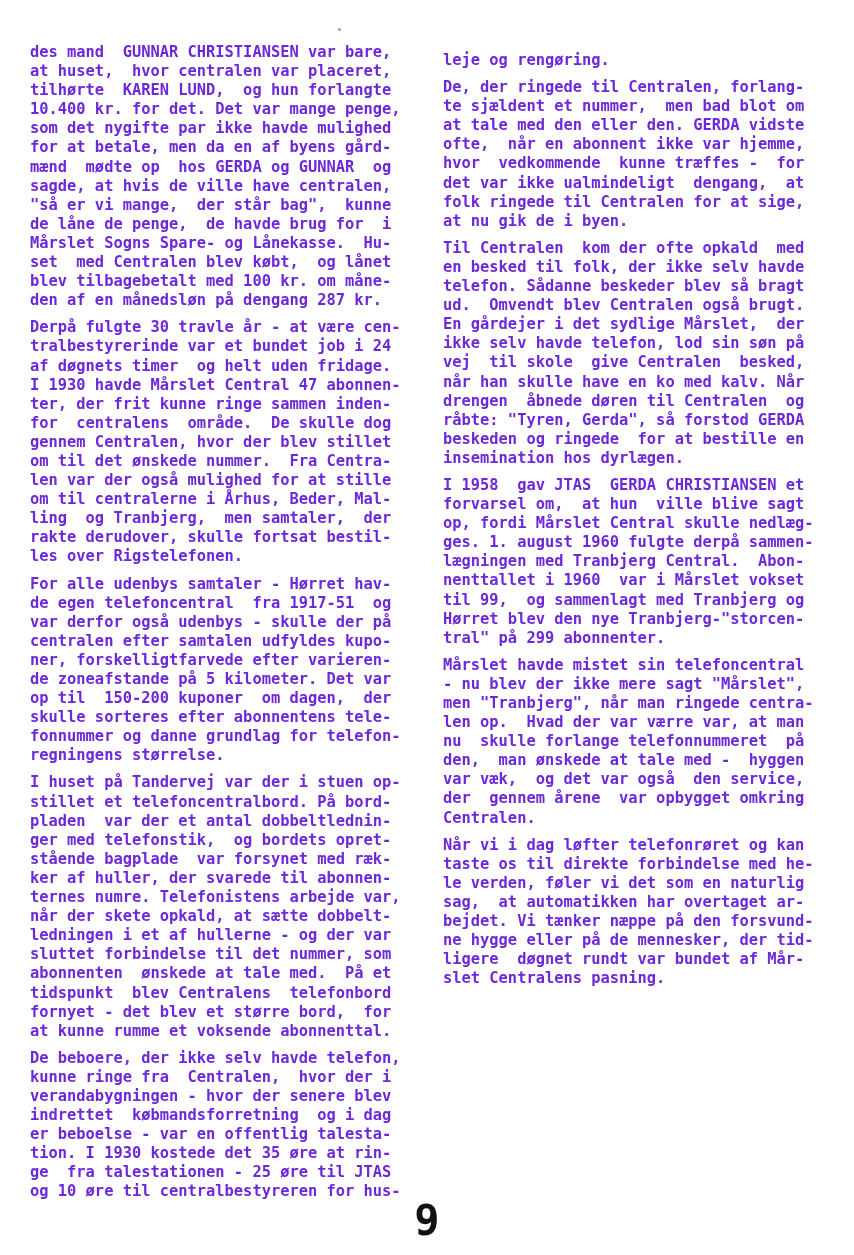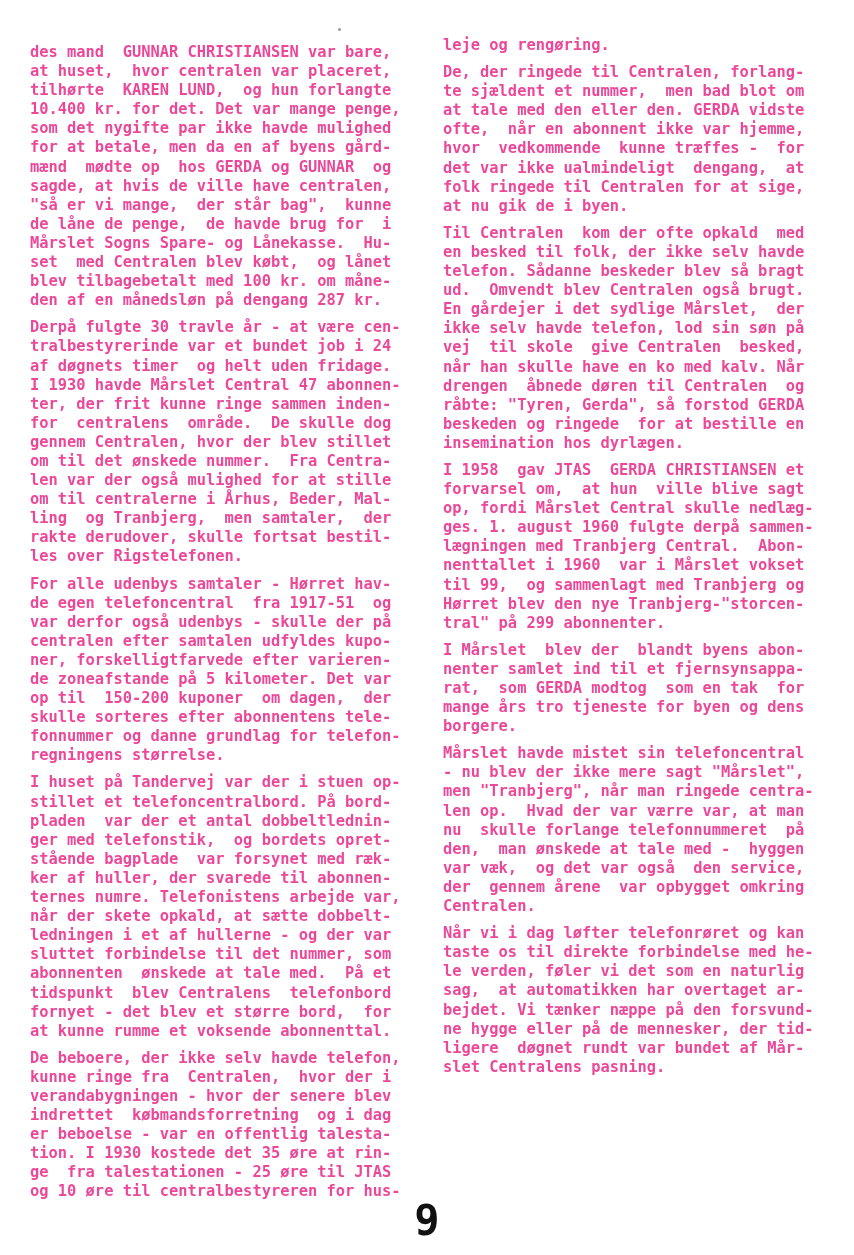--- a/index.html
+++ b/index.html
@@ -11,28 +11,28 @@
     overflow: hidden;
     font-family: "DejaVu Sans Mono", "Liberation Mono", monospace;
   }
   .page {
     position: absolute;
     inset: 0;
     background: #ffffff;
   }
   .column {
     position: absolute;
-    color: #ec4899;
+    color: #6d28d9;
     font-weight: 700;
     font-size: 15.4px;
     line-height: 19.1px;
     white-space: pre;
   }
   .column.left  { left: 30px;  top: 43px; width: 374px; }
-  .column.right { left: 443px; top: 36px; width: 374px; }
+  .column.right { left: 443px; top: 51px; width: 374px; }
   .paragraph { margin: 0 0 8px 0; }
   .paragraph.right { text-align: right; }
   .page-number {
     position: absolute;
     top: 1198px;
     left: 0;
     width: 100%;
     text-align: center;
     font-size: 42px;
     line-height: 46px;
@@ -128,25 +128,21 @@
 råbte: "Tyren, Gerda", så forstod GERDA
 beskeden og ringede  for at bestille en
 insemination hos dyrlægen.</div><div class="paragraph">I 1958  gav JTAS  GERDA CHRISTIANSEN et
 forvarsel om,  at hun  ville blive sagt
 op, fordi Mårslet Central skulle nedlæg-
 ges. 1. august 1960 fulgte derpå sammen-
 lægningen med Tranbjerg Central.  Abon-
 nenttallet i 1960  var i Mårslet vokset
 til 99,  og sammenlagt med Tranbjerg og
 Hørret blev den nye Tranbjerg-"storcen-
-tral" på 299 abonnenter.</div><div class="paragraph">I Mårslet  blev der  blandt byens abon-
-nenter samlet ind til et fjernsynsappa-
-rat,  som GERDA modtog  som en tak  for
-mange års tro tjeneste for byen og dens
-borgere.</div><div class="paragraph">Mårslet havde mistet sin telefoncentral
+tral" på 299 abonnenter.</div><div class="paragraph">Mårslet havde mistet sin telefoncentral
 - nu blev der ikke mere sagt "Mårslet",
 men "Tranbjerg", når man ringede centra-
 len op.  Hvad der var værre var, at man
 nu  skulle forlange telefonnummeret  på
 den,  man ønskede at tale med -  hyggen
 var væk,  og det var også  den service,
 der  gennem årene  var opbygget omkring
 Centralen.</div><div class="paragraph">Når vi i dag løfter telefonrøret og kan
 taste os til direkte forbindelse med he-
 le verden, føler vi det som en naturlig

